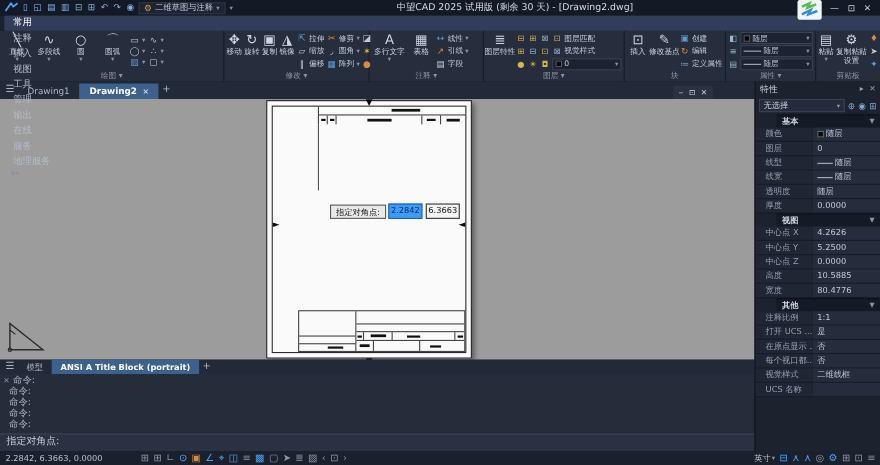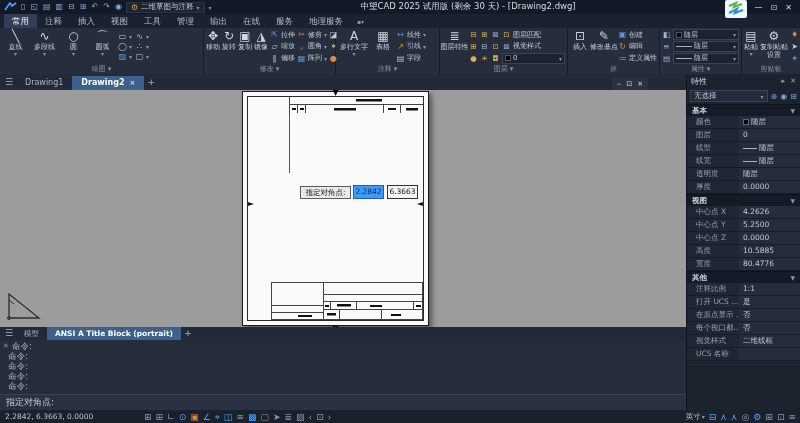--- a/index.html
+++ b/index.html
@@ -17,21 +17,21 @@
     height:11px; padding:0 4px; font-size:7.5px; color:#c6cdd8; }
   .gear { color:#d9a33c; font-size:8px; }
   .caret { font-size:6px; color:#8a93a4; }
   .app-title { flex:1; text-align:center; font-size:8.5px; color:#d4dae4; white-space:nowrap;
     overflow:hidden; }
   .logo-big { width:22px; height:18px; background:#f2f6fa; border-radius:2px; margin-top:4px; flex:none; }
   .winbtns { display:flex; gap:8px; padding:0 4px; color:#cfd6e0; font-size:8px; }
 
   
   .menubar { position:absolute; left:0; top:14px; width:800px; height:14px; background:#1a2130;
-    display:flex; align-items:stretch; padding-left:4px; z-index:29;}
+    display:flex; align-items:stretch; padding-left:4px; z-index:29;flex-direction:column;}
   .mtab { padding:0 8px; font-size:8.5px; line-height:14px; color:#b4bcc9; cursor:default; }
   .mtab.active { background:#323e59; color:#ffffff; }
   .mext { display:flex; align-items:center; gap:2px; padding:0 6px; color:#8a93a4; }
 
   
   .ribbon { position:absolute; left:0; top:28px; width:800px; height:46px; background:#262e3d;
     display:flex; z-index:28; }
   .rgroup { display:flex; flex-direction:column; border-right:1px solid #161b26; padding:1px 2px 0; }
   .rcontent { flex:1; display:flex; align-items:stretch; gap:2px; }
   .rlabel { height:10px; font-size:7px; color:#8a93a4; text-align:center; line-height:10px; white-space:nowrap;}
@@ -113,21 +113,21 @@
     border-left:1px solid #10141d; z-index:26; }
   .phead { height:14px; display:flex; align-items:center; padding:0 4px; color:#d0d7e2; font-size:8px; }
   .phead .sp { flex:1; }
   .phead .pic { font-size:7px; color:#9aa3b3; margin-left:5px; }
   .pselrow { height:16px; display:flex; align-items:center; gap:3px; padding:0 3px; }
   .pseldrop { flex:1; display:flex; align-items:center; border:1px solid #39425a; background:#232b3c;
     height:12px; font-size:7.5px; color:#c6cdd8; padding:0 3px; }
   .pseldrop .fill { flex:1; }
   .psic { font-size:8px; color:#7fa8d9; }
   .psec { height:12px; background:#141a26; display:flex; align-items:center; padding:0 5px;
-    color:#ccd4e0; font-size:7.5px; font-weight:bold; border-top:1px solid #0e1219;}
+    color:#ccd4e0; font-size:7.5px; font-weight:bold; border-top:1px solid #0e1219;margin-left:19px;}
   .psec .sp { flex:1; }
   .psec .caret { font-size:6px; font-weight:normal; }
   .prow { height:13px; display:flex; border-bottom:1px solid #161c28; font-size:7.5px; }
   .plab { width:52px; background:#1f2634; color:#96a0b2; padding:0 0 0 9px; line-height:12px;
     white-space:nowrap; overflow:hidden;}
   .pval { flex:1; background:#252d3d; color:#c2cad8; padding:0 0 0 4px; line-height:12px;
     display:flex; align-items:center; gap:2px; white-space:nowrap; overflow:hidden;}
   .pline { display:inline-block; width:14px; height:1px; background:#aab3c2; }
   .psw { width:6px; height:6px; background:#05070a; border:1px solid #666; display:inline-block; }
 
@@ -142,21 +142,21 @@
     display:flex; flex-direction:column; }
   .cmd-hist { flex:1; padding:1px 0 0 3px; overflow:hidden; }
   .cline { font-size:8.5px; line-height:10px; color:#aeb6c4; display:flex; gap:3px;}
   .cline .cx { color:#8a93a4; font-size:7px; }
   .cmd-prompt { height:16px; border-top:1px solid #3a4254; font-size:9px; color:#c6cdd8;
     line-height:15px; padding-left:6px; background:#2a3142; }
 
   
   .statusbar { position:absolute; left:0; top:410px; width:800px; height:13px; background:#1a202c;
     display:flex; align-items:center; z-index:31;}
-  .coords { width:144px; padding-left:5px; font-size:7.5px; color:#b9c2ce; white-space:nowrap;}
+  .coords { width:128px; padding-left:5px; font-size:7.5px; color:#b9c2ce; white-space:nowrap;}
   .sticons { display:flex; gap:4px; align-items:center; }
   .st-ic { font-size:9px; line-height:12px; color:#8d97a8; }
   .st-ic.on { color:#4da3ff; }
   .st-ic.warn { color:#d98b3d; }
   .st-right { margin-left:auto; display:flex; gap:4px; padding-right:4px; }
   .unit { font-size:7.5px; color:#b9c2ce; display:flex; align-items:center; gap:1px;}
 </style>
 </head>
 <body>
 

